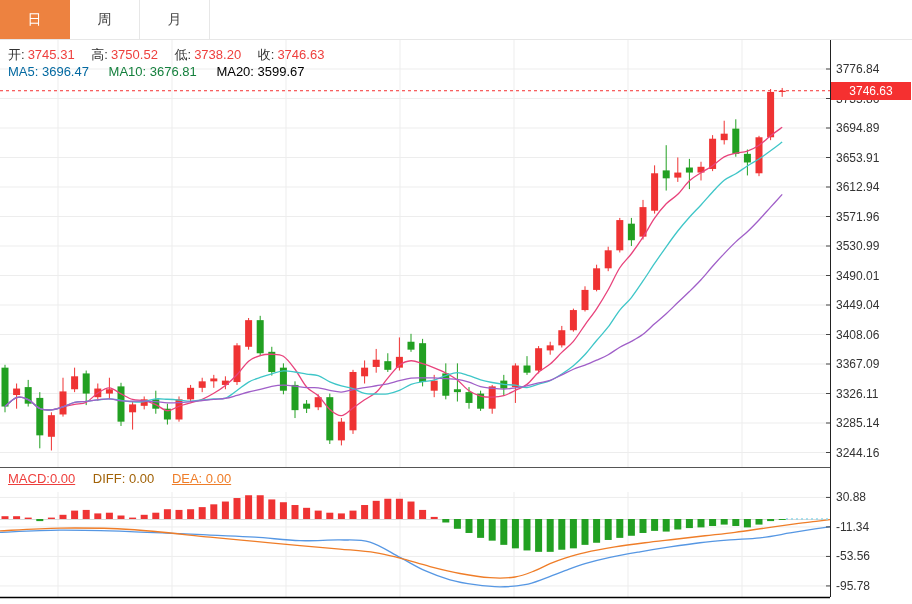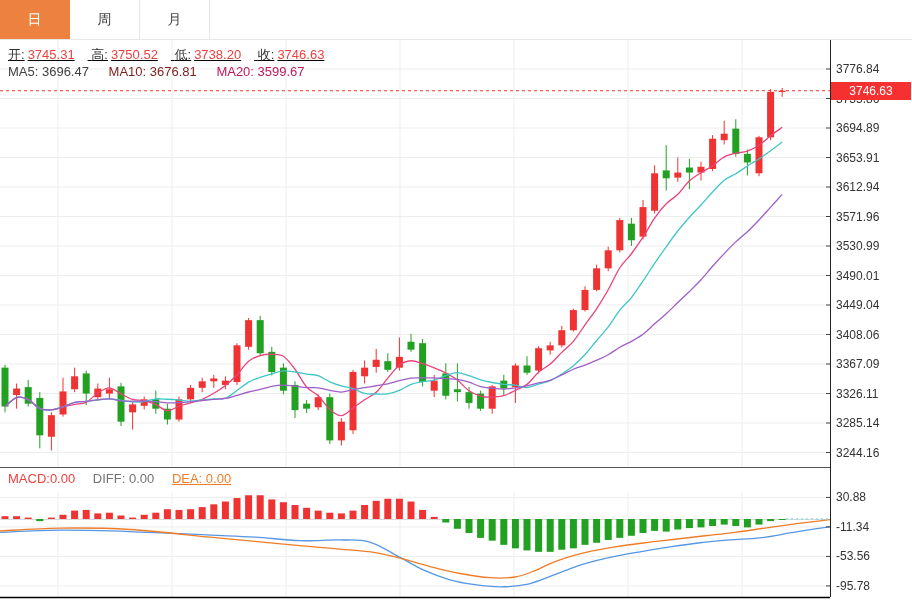--- a/index.html
+++ b/index.html
@@ -5,21 +5,21 @@
   html,body{margin:0;padding:0;background:#fff;}
   .stage{position:relative;width:912px;height:604px;background:#fff;
          font-family:"Liberation Sans","DejaVu Sans",sans-serif;overflow:hidden;}
   .tabbar{position:absolute;top:0;left:0;width:912px;height:39px;background:#fff;
           border-bottom:1px solid #e7e7e7;display:flex;z-index:10;}
   .tab{width:70px;height:39px;line-height:39px;text-align:center;font-size:14px;color:#444;
        border-right:1px solid #e7e7e7;box-sizing:border-box;background:#fff;cursor:pointer;}
   .tab.selected{background:#ed8240;color:#fff;border-right:1px solid #ed8240;}
   #chart-svg{position:absolute;left:0;top:0;z-index:1;}
   .legendrow{position:absolute;left:8px;z-index:5;font-size:13px;white-space:nowrap;}
-  .row-ohlc{top:46px;text-decoration:underline;}
+  .row-ohlc{top:46px;}
   .row-ma{top:64px;}
   .row-macd{top:471px;}
   .lab{color:#333;margin-right:3px;}
   .val{margin-right:13px;}
   .ma-item{margin-right:16px;}
   .macd-item{margin-right:14px;}
   .ptag{position:absolute;left:831px;top:82px;width:80px;height:18px;background:#f53030;
         color:#fff;font-size:12px;text-align:center;line-height:18px;z-index:6;}
 </style>
 </head>
@@ -320,26 +320,26 @@
     </svg>
 
   <div class="legendrow row-ohlc">
     <span class="lab">开:</span><span class="val" style="color: rgb(238, 63, 61);">3745.31</span>
     <span class="lab">高:</span><span class="val" style="color: rgb(238, 63, 61);">3750.52</span>
     <span class="lab">低:</span><span class="val" style="color: rgb(238, 63, 61);">3738.20</span>
     <span class="lab">收:</span><span class="val" style="color: rgb(238, 63, 61);">3746.63</span>
   </div>
 
   <div class="legendrow row-ma">
-    <span class="ma-item" style="color: #404040;">MA5: 3696.47</span>
-    <span class="ma-item" style="color: #7f1d1d;">MA10: 3676.81</span>
-    <span class="ma-item" style="color: #be185d;">MA20: 3599.67</span>
+    <span class="ma-item" style="color: #0369a1;">MA5: 3696.47</span>
+    <span class="ma-item" style="color: #15803d;">MA10: 3676.81</span>
+    <span class="ma-item" style="color: #000000;">MA20: 3599.67</span>
   </div>
 
   <div class="legendrow row-macd">
-    <span class="macd-item" style="color: rgb(238, 63, 61);">MACD:0.00</span>
-    <span class="macd-item" style="color: #737373;">DIFF: 0.00</span>
+    <span class="macd-item" style="color: rgb(238, 63, 61); text-decoration: underline;">MACD:0.00</span>
+    <span class="macd-item" style="color: #a16207;">DIFF: 0.00</span>
     <span class="macd-item" style="color: rgb(239, 125, 40); text-decoration: underline;">DEA: 0.00</span>
   </div>
 
   <div class="ptag">3746.63</div>
 
 </div>
 
 </body></html>

